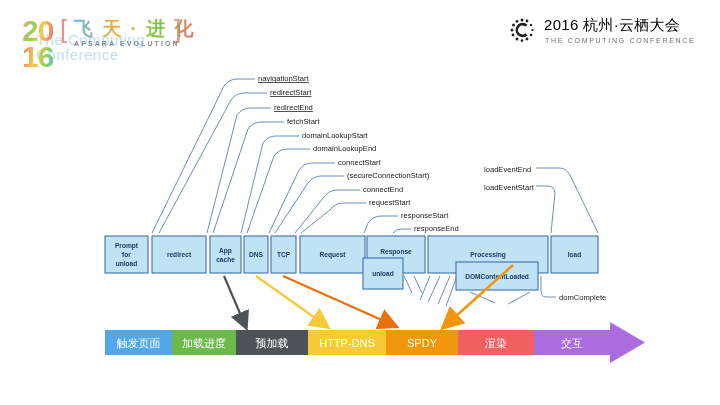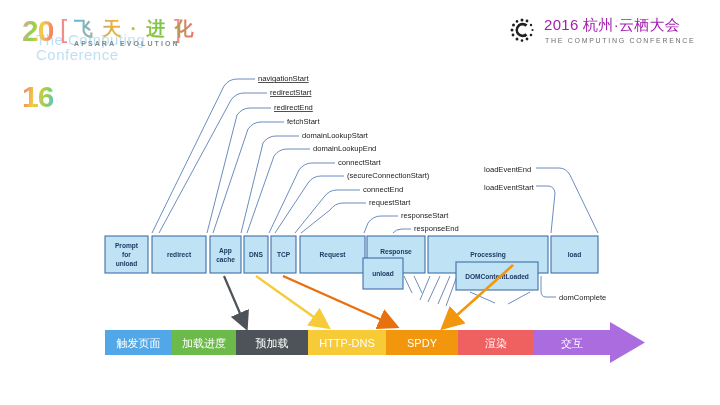--- a/index.html
+++ b/index.html
@@ -6,35 +6,35 @@
   body{width:720px;height:405px;background:#ffffff;overflow:hidden;
        font-family:"Liberation Sans","DejaVu Sans",sans-serif;position:relative;}
   #stage{position:absolute;left:0;top:0;width:720px;height:405px;}
 
   
   #logo-left{position:absolute;left:22px;top:14px;width:180px;height:62px;}
   .lg-num{position:absolute;font-weight:bold;font-size:30px;letter-spacing:-1px;}
   #lg-20{left:0;top:0;background:linear-gradient(100deg,#f2a0a8 0%,#8fd14f 35%,#f7c948 60%,#ef6f6c 100%);
          -webkit-background-clip:text;background-clip:text;color:transparent;text-align:center;}
   #lg-16{left:0;top:26px;background:linear-gradient(100deg,#ef6f6c 0%,#f7c948 40%,#8fd14f 75%,#5bc0de 100%);
-         -webkit-background-clip:text;background-clip:text;color:transparent;margin-top:40px;}
+         -webkit-background-clip:text;background-clip:text;color:transparent;}
   #lg-tcc{position:absolute;left:14px;top:18px;color:#bfe0f2;font-size:15px;line-height:15px;
           letter-spacing:.5px;}
   .lg-brk{position:absolute;color:#f08c8c;font-size:26px;top:0px;}
   #lg-brk-l{left:38px;}
   #lg-brk-r{left:152px;}
   #lg-cn{position:absolute;left:52px;top:2px;font-size:19px;font-weight:bold;letter-spacing:2px;
          background:linear-gradient(90deg,#5bb7e8 0%,#f2b134 35%,#7ac943 70%,#ef6f6c 100%);
          -webkit-background-clip:text;background-clip:text;color:transparent;}
   #lg-en{position:absolute;left:52px;top:26px;font-size:7px;font-weight:bold;letter-spacing:2.1px;color:#7f8c8d;}
 
   
   #logo-right{position:absolute;left:508px;top:14px;width:190px;height:42px;}
   #rl-mark{position:absolute;left:0;top:2px;width:28px;height:28px;}
-  #rl-title{position:absolute;left:36px;top:2px;font-size:15px;color:#a21caf;letter-spacing:.3px;}
+  #rl-title{position:absolute;left:36px;top:2px;font-size:15px;color:#000000;letter-spacing:.3px;}
   #rl-sub{position:absolute;left:37px;top:23px;font-size:7px;color:#6d6e71;letter-spacing:1.7px;}
 
   
   #diagram{position:absolute;left:0;top:0;width:720px;height:405px;}
   .tl-label{font-family:"Liberation Sans","DejaVu Sans",sans-serif;font-size:7.6px;fill:#1a1a1a;}
   .tl-label-u{text-decoration:underline;}
   .box-label{font-family:"Liberation Sans","DejaVu Sans",sans-serif;font-size:6.6px;
              fill:#1f3a63;font-weight:bold;text-anchor:middle;}
   .seg-label{font-family:"Liberation Sans","DejaVu Sans",sans-serif;font-size:11px;
              fill:#ffffff;text-anchor:middle;}

